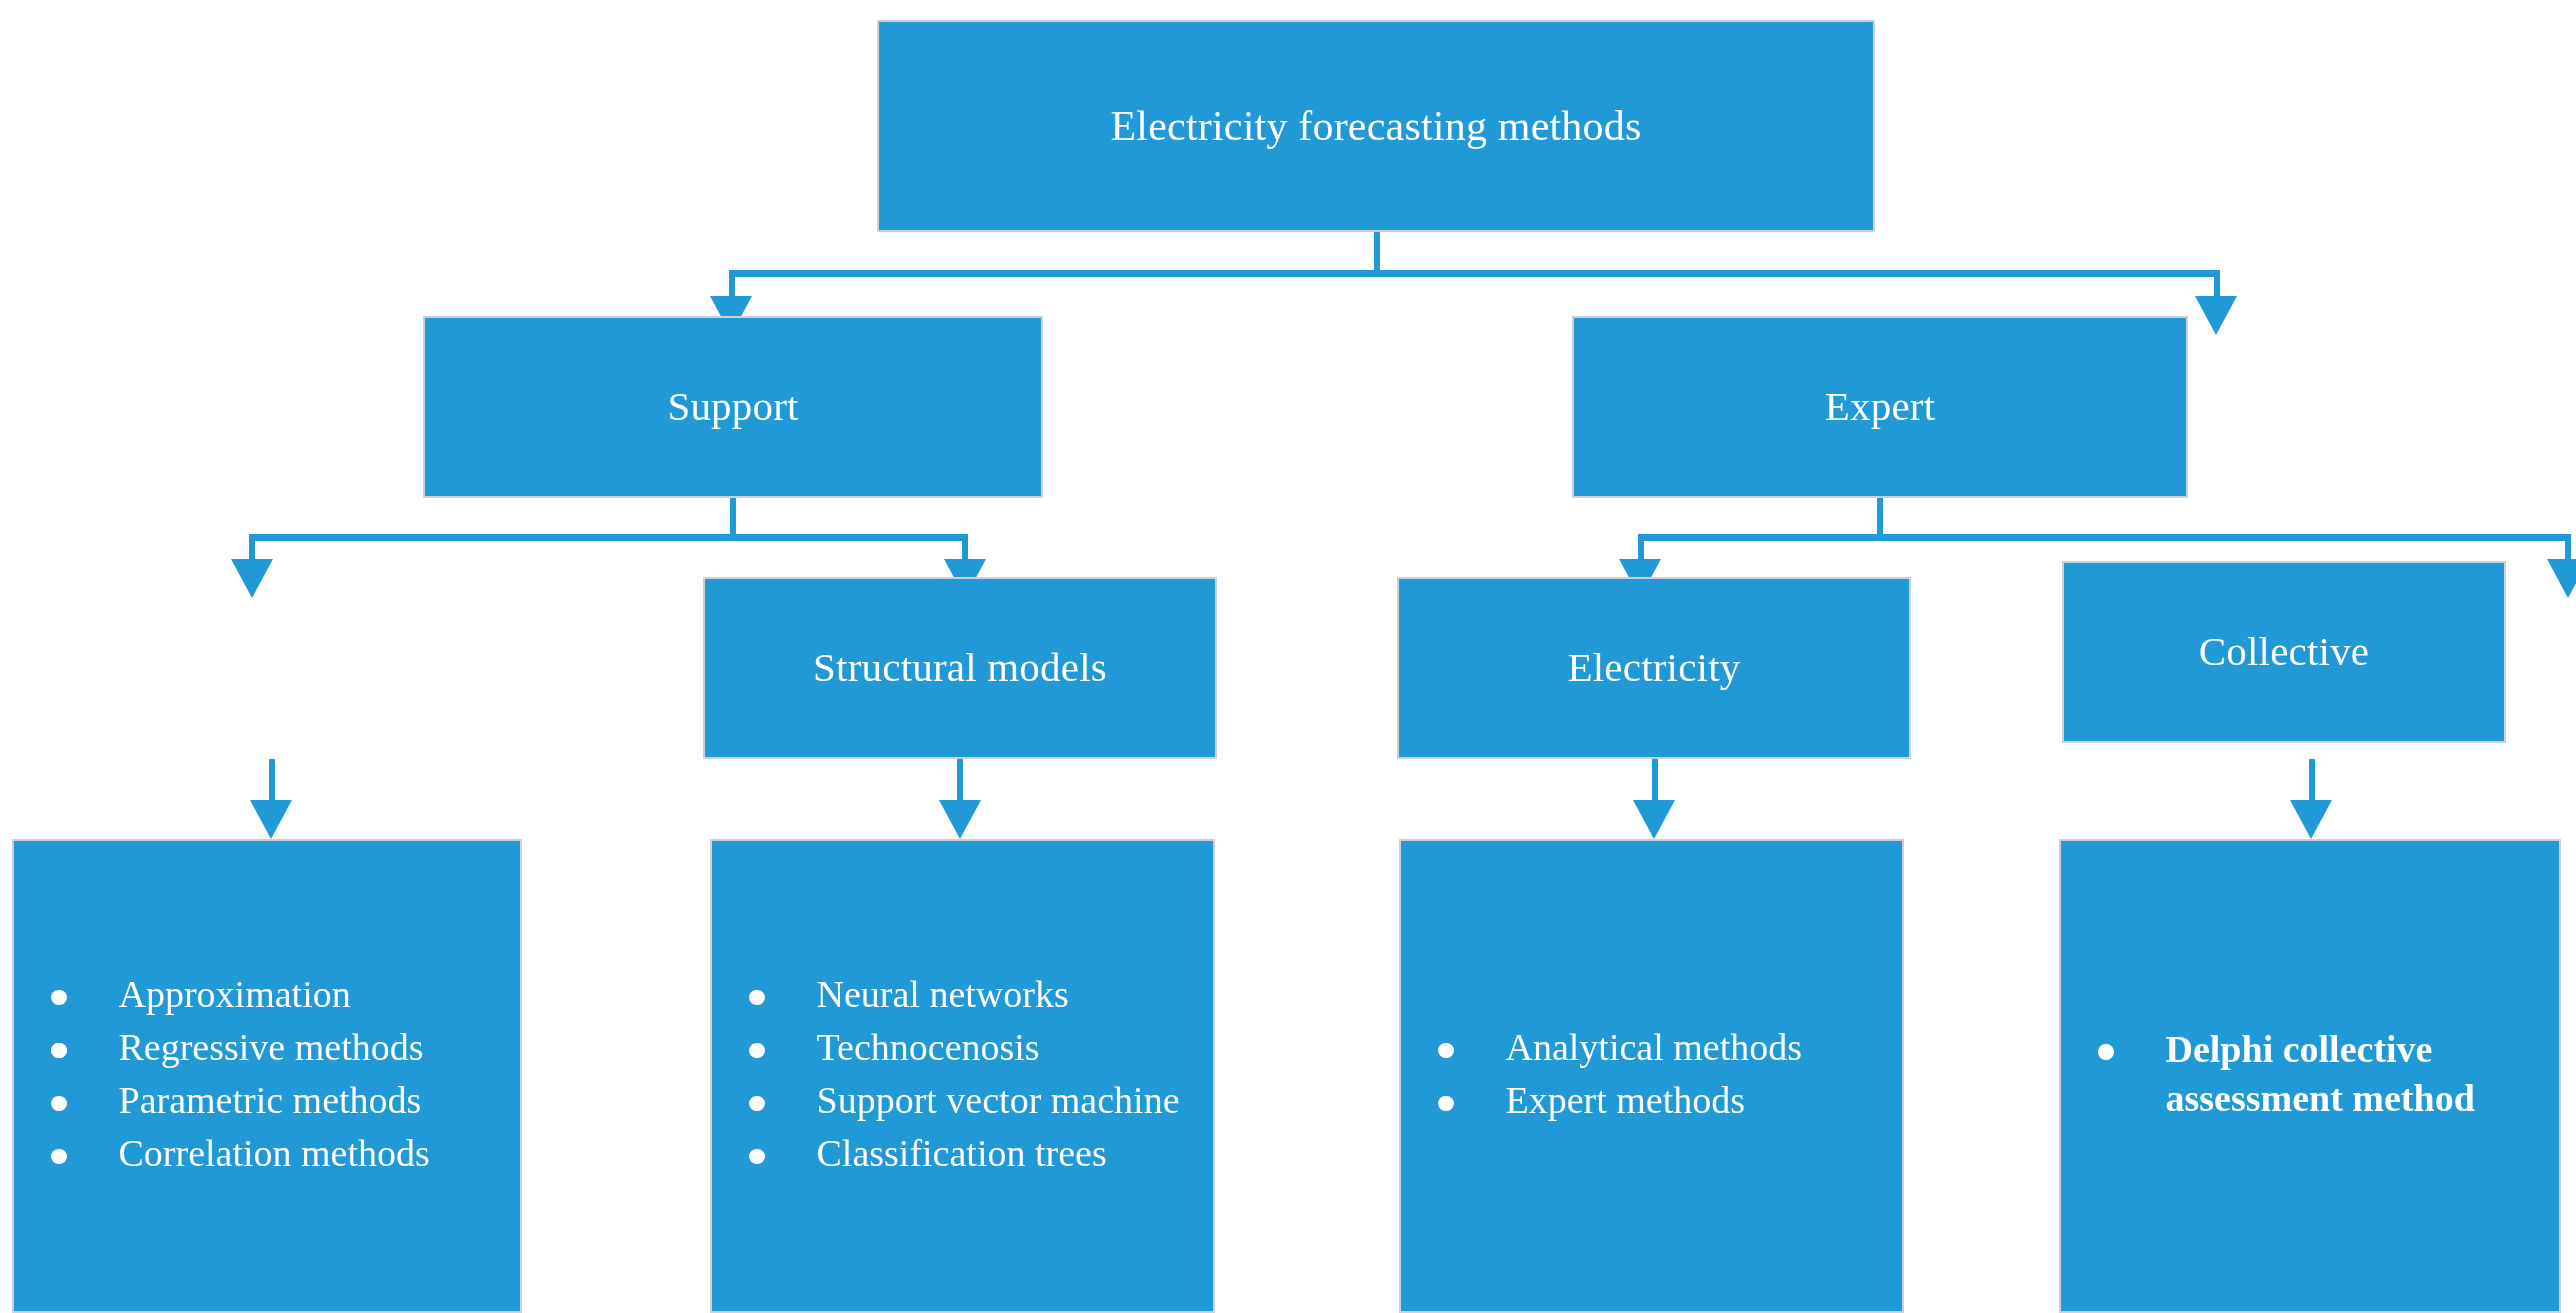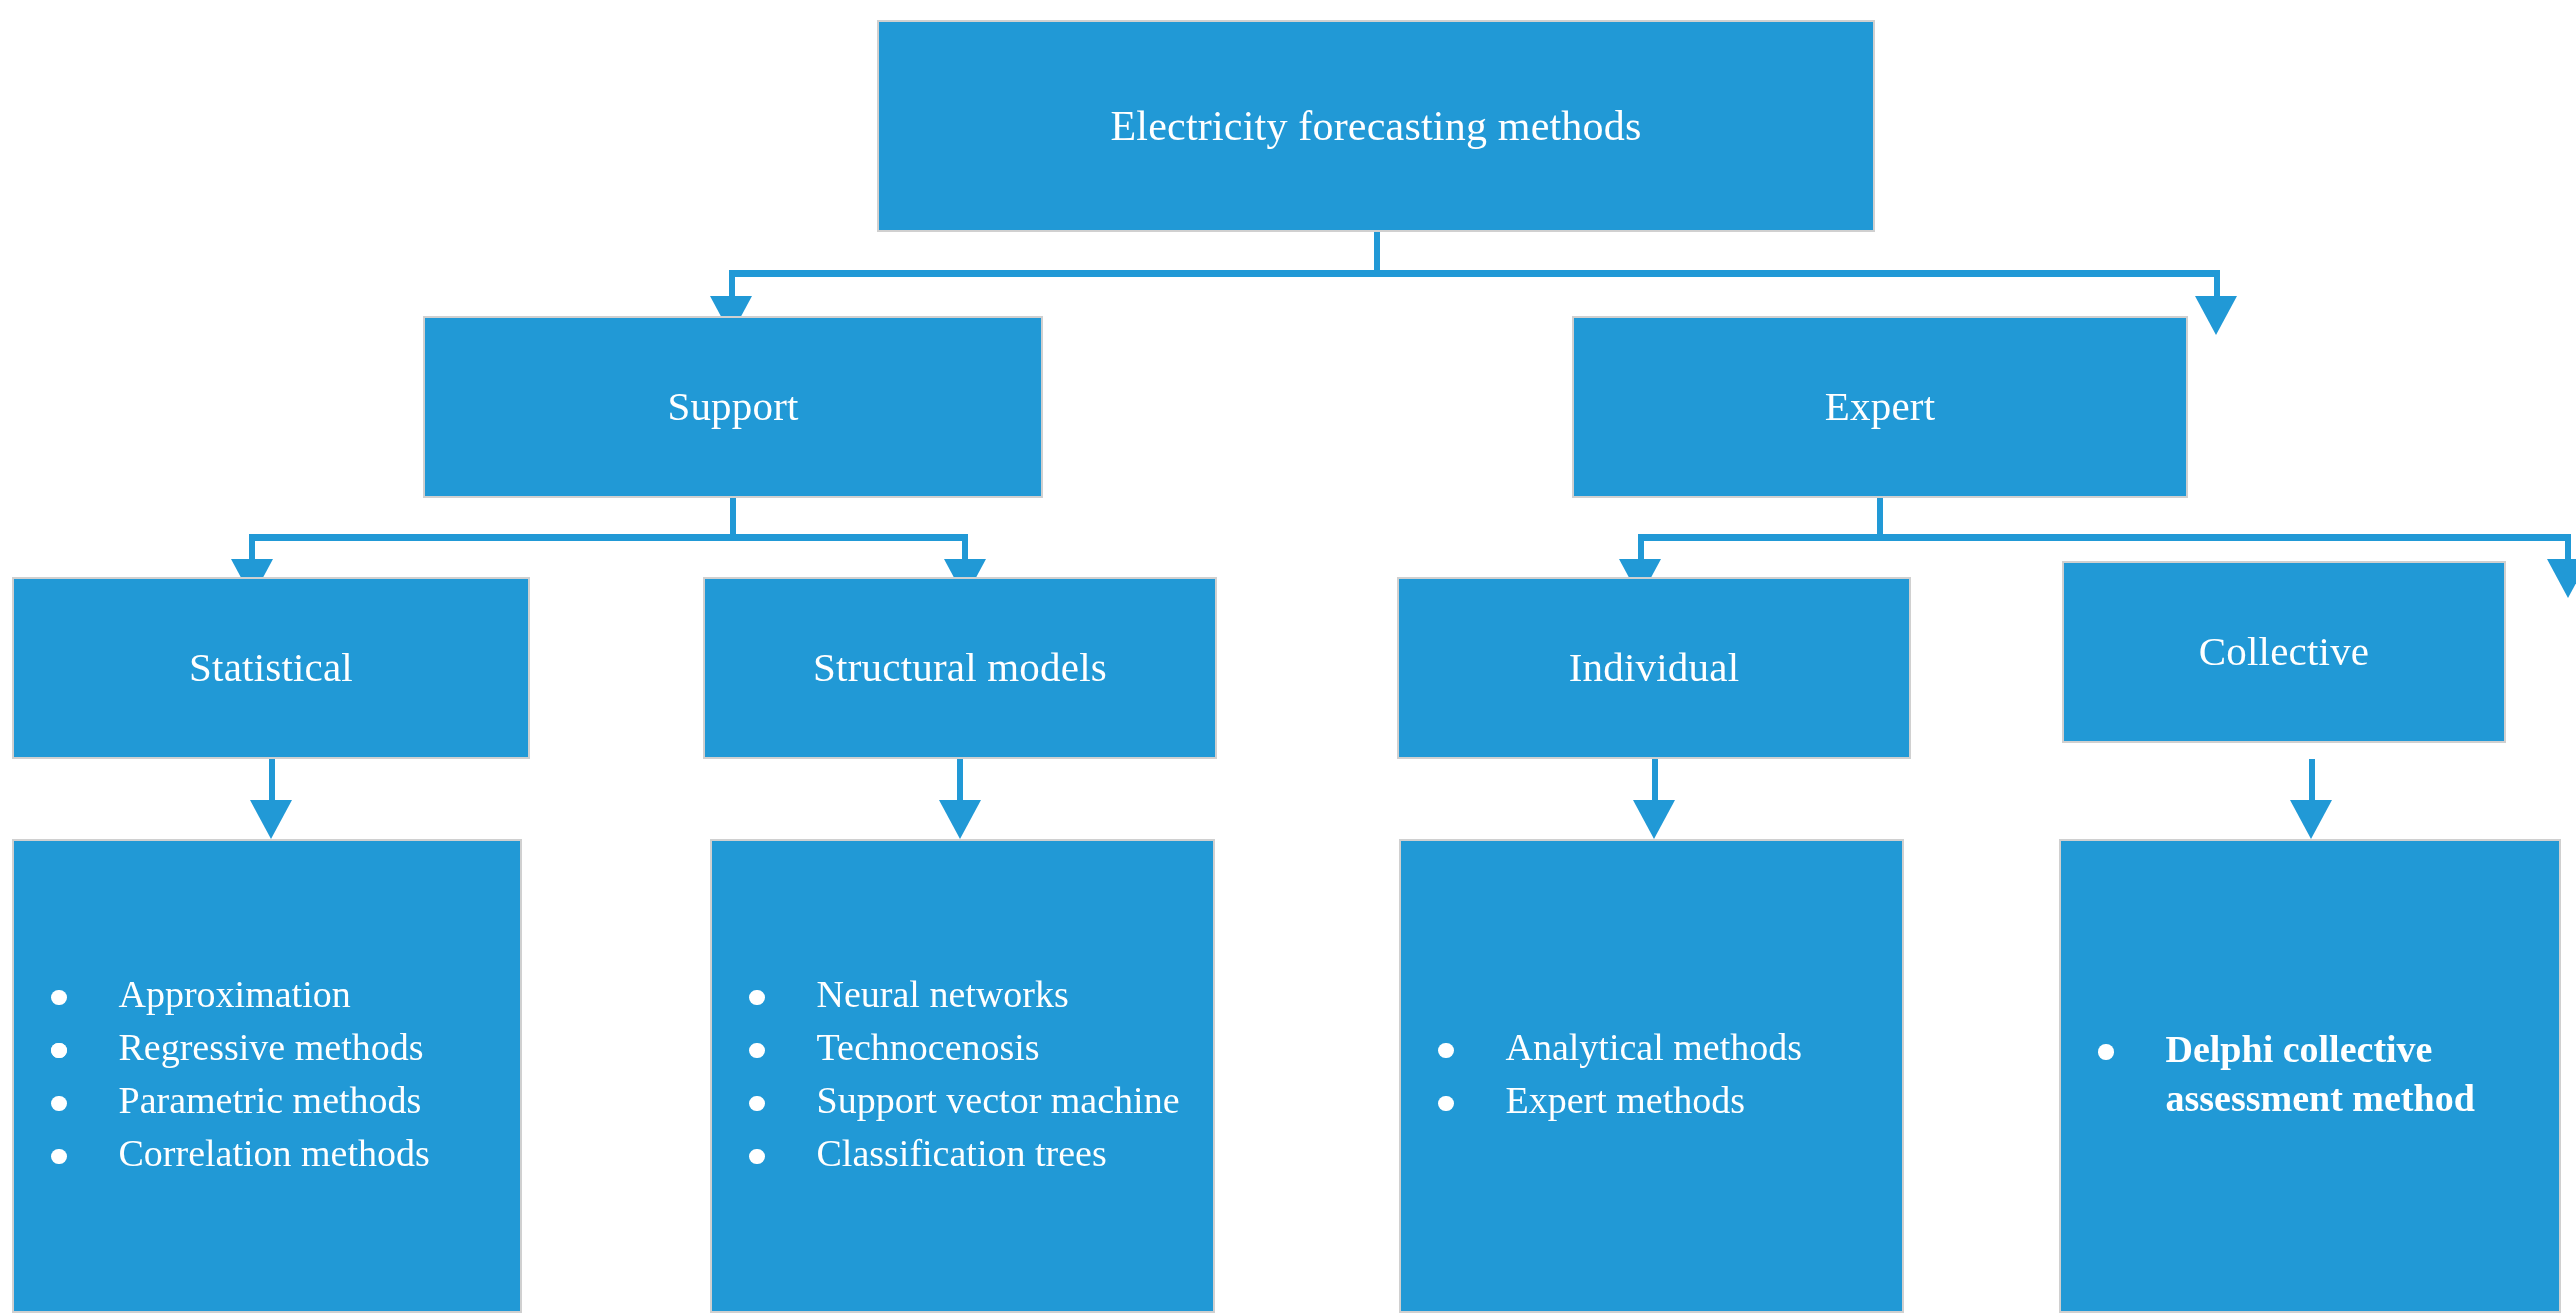--- a/index.html
+++ b/index.html
@@ -155,28 +155,25 @@
   <div class="arrowhead" id="c2-al"></div>
   <div class="arrowhead" id="c2-ar"></div>
 
   <div class="conn vline" id="c3-stem"></div>
   <div class="conn hline" id="c3-bus"></div>
   <div class="conn vline" id="c3-dl"></div>
   <div class="conn vline" id="c3-dr"></div>
   <div class="arrowhead" id="c3-al"></div>
   <div class="arrowhead" id="c3-ar"></div>
 
-  <div class="node lvl3" id="node-statistical">
-    <span class="label">Statistical</span>
-  </div>
   <div class="node lvl3" id="node-structural">
     <span class="label">Structural models</span>
   </div>
   <div class="node lvl3" id="node-individual">
-    <span class="label">Individual</span>
+    <span class="label">Electricity</span>
   </div>
   <div class="node lvl3" id="node-collective">
     <span class="label">Collective</span>
   </div>
 
   <div class="conn vline drop" id="d1"></div>
   <div class="arrowhead droparrow" id="d1a"></div>
   <div class="conn vline drop" id="d2"></div>
   <div class="arrowhead droparrow" id="d2a"></div>
   <div class="conn vline drop" id="d3"></div>

